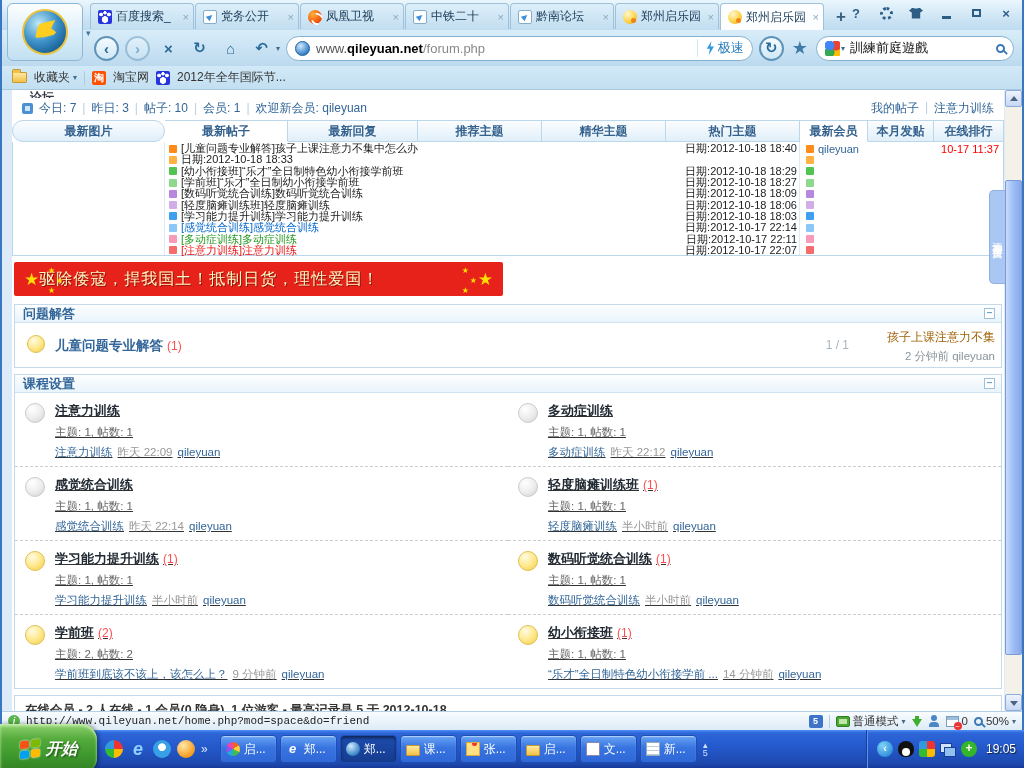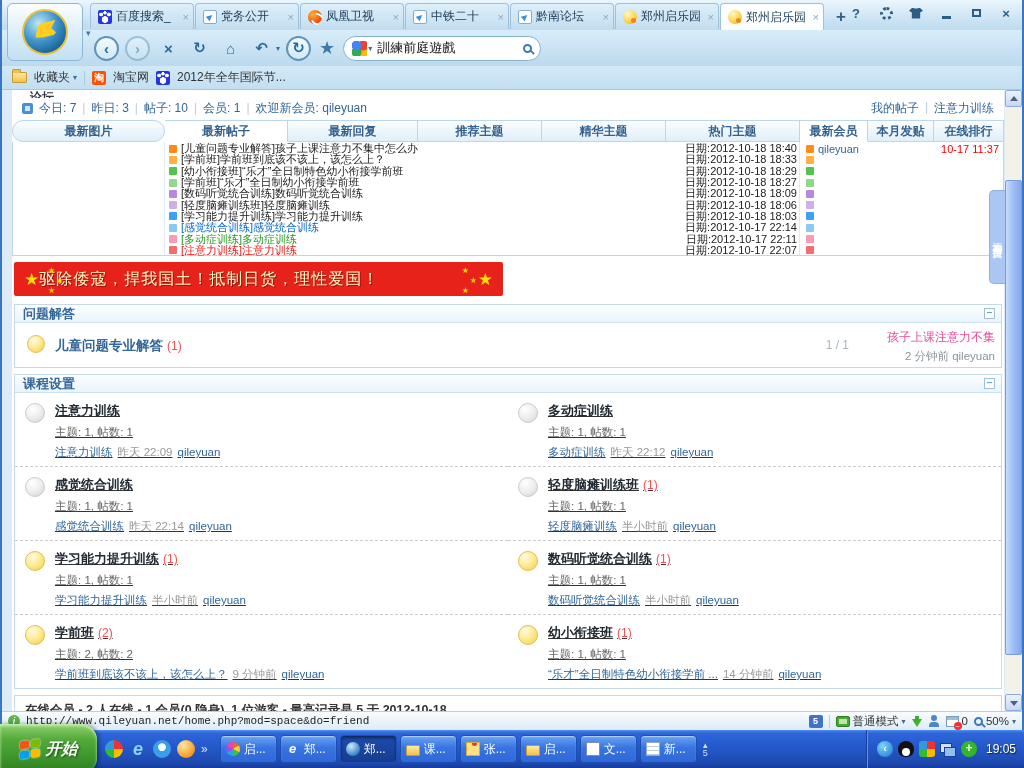--- a/index.html
+++ b/index.html
@@ -141,21 +141,21 @@
     color:#69a0c8; font-size:10px; line-height:8px; text-align:center; background:#fff; }
   .ball { border-radius:50%; flex:none; }
   .ball.yellow { background:radial-gradient(circle at 35% 28%, #fffbe2, #ffe98f 50%, #f3cb45); border:1px solid #dfc052; }
   .ball.gray { background:radial-gradient(circle at 35% 28%, #ffffff, #ececec 55%, #cfcfcf); border:1px solid #cccccc; }
   .qa-row { position:relative; height:44px;text-decoration:underline; }
   .qa-row .ball { position:absolute; left:12px; top:12px; width:18px; height:18px; }
   .qa-name { position:absolute; left:40px; top:14px; font-size:13.5px; font-weight:bold; color:#336699; }
   .cnt { color:#ff4d4d; font-weight:normal; font-size:12px; margin-left:4px; }
   .qa-pages { position:absolute; right:152px; top:15px; color:#aab4bd; font-size:12px; }
   .qa-last { position:absolute; right:6px; top:6px; width:132px; text-align:right; }
-  .qa-last .lnk { display:block; font-size:12px; color:#ec4899; white-space:nowrap; overflow:hidden; }
+  .qa-last .lnk { display:block; font-size:12px; color:#a16207; white-space:nowrap; overflow:hidden; }
   .qa-last .meta { display:block; font-size:11.5px; color:#8a949c; margin-top:3px; white-space:nowrap; }
 
   .cgrid { display:grid; grid-template-columns:1fr 1fr; }
   .course { min-height:64px; padding:9px 6px 6px 10px; display:flex; gap:10px;text-decoration:underline; }
   .course.dash { border-bottom:1px dashed #ccc; }
   .course .ball { width:20px; height:20px; margin-top:1px; }
   .cname { font-size:13px; font-weight:bold; color:#222a33; }
   .cmeta { font-size:11.5px; color:#666; margin-top:5px; }
   .clast { font-size:11.5px; margin-top:5px; white-space:nowrap; overflow:hidden; }
   .clast .lnk { color:#336699; }
@@ -322,20 +322,28 @@
     </div>
 
     <div class="toolbar">
       <span class="cbtn ring">‹</span>
       <span class="cbtn ring dis">›</span>
       <span class="cbtn">×</span>
       <span class="cbtn">↻</span>
       <span class="cbtn">⌂</span>
       <span class="cbtn">↶</span>
       <span class="drop">▾</span>
+      <div class="addrbar">
+        <span class="globe"></span>
+        <span class="addr-text"><span>www.</span><b>qileyuan.net</b><span class="path">/forum.php</span></span>
+        <span class="speed">
+            <span class="bolt"></span>
+            <span>极速</span>
+          </span>
+      </div>
       <span class="cbtn ring">↻</span>
       <span class="star">★</span>
       <div class="searchbox">
         <span class="gico"></span>
         <span class="drop">▾</span>
         <span class="sq-query">訓練前庭遊戲</span>
         <span class="mag"></span>
       </div>
     </div>
 
@@ -388,21 +396,20 @@
         <div class="panes">
           <div class="pane-left"></div>
           <div class="pane-mid">
             <div class="prow">
                 <span class="psq" style="background:#ff8c1a"></span>
                 <span class="ptitle">[儿童问题专业解答]孩子上课注意力不集中怎么办</span>
                 <span class="pdate">日期:2012-10-18 18:40</span>
               </div>
             <div class="prow">
                 <span class="psq" style="background:#ffb142"></span>
-                <span class="ptitle">[学前班]学前班到底该不该上，该怎么上？</span>
                 <span class="pdate">日期:2012-10-18 18:33</span>
               </div>
             <div class="prow">
                 <span class="psq" style="background:#52c452"></span>
                 <span class="ptitle">[幼小衔接班]“乐才”全日制特色幼小衔接学前班</span>
                 <span class="pdate">日期:2012-10-18 18:29</span>
               </div>
             <div class="prow">
                 <span class="psq" style="background:#8fd98f"></span>
                 <span class="ptitle">[学前班]“乐才”全日制幼小衔接学前班</span>

